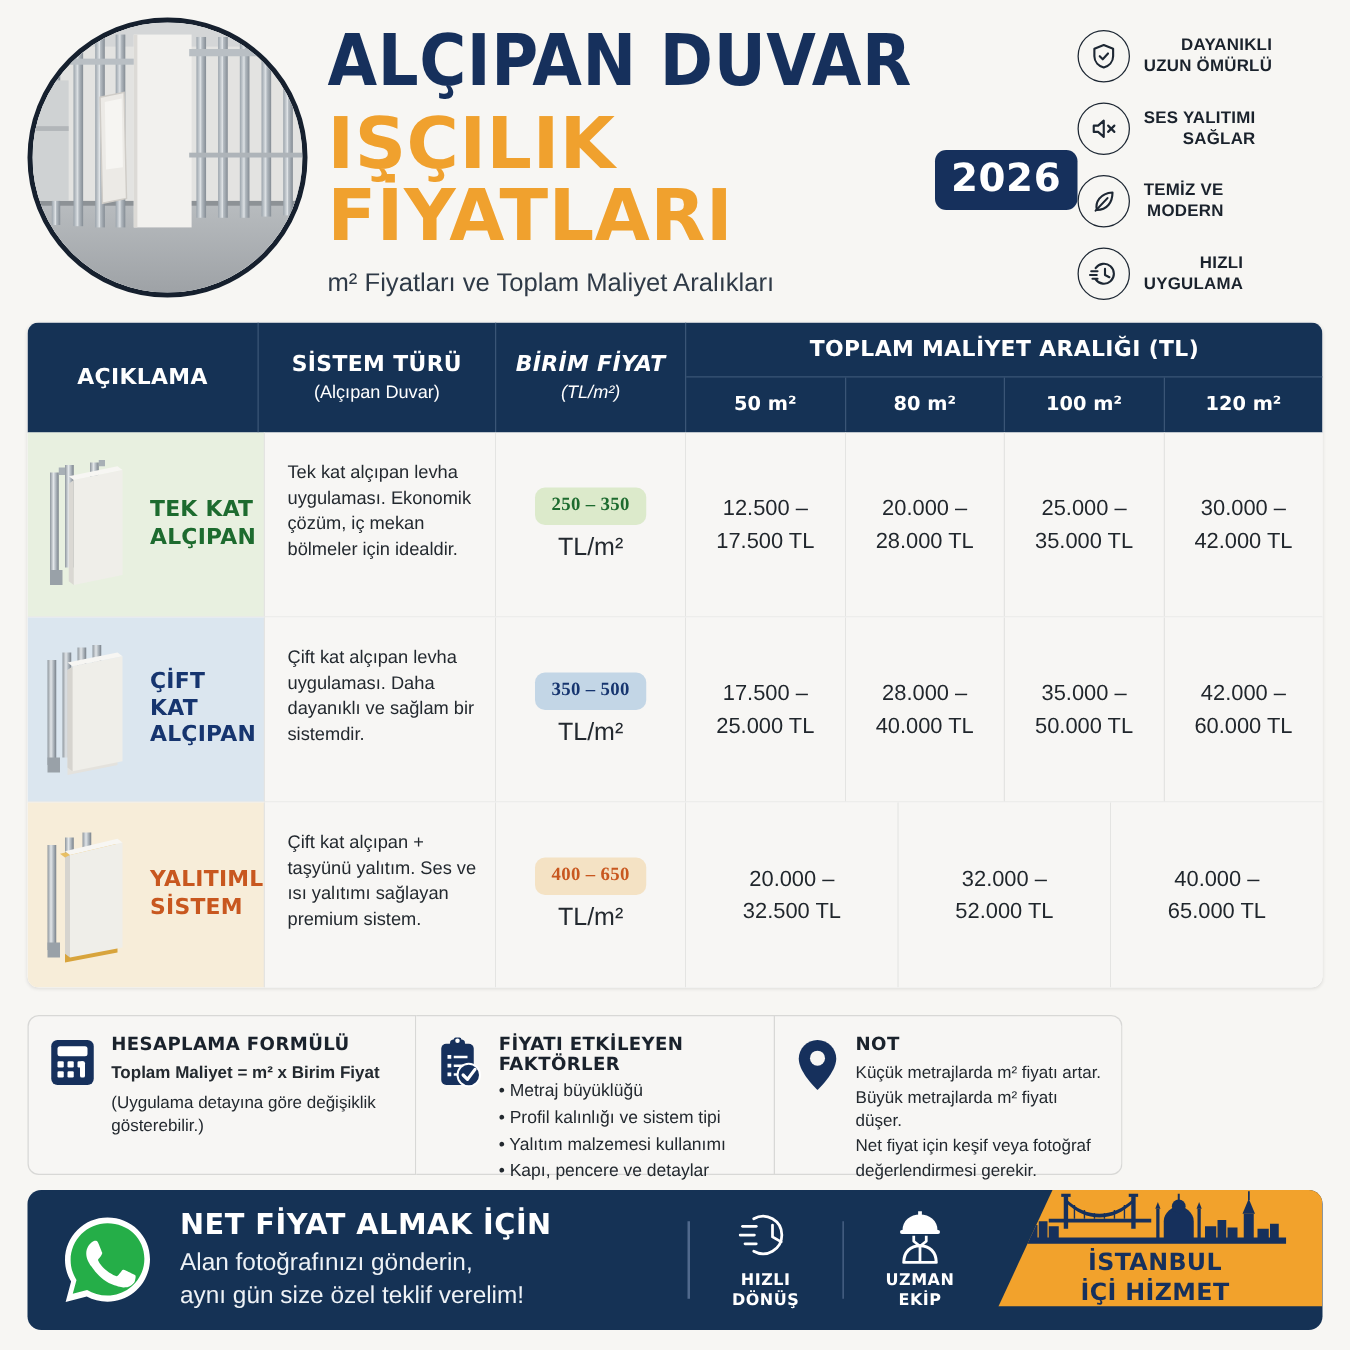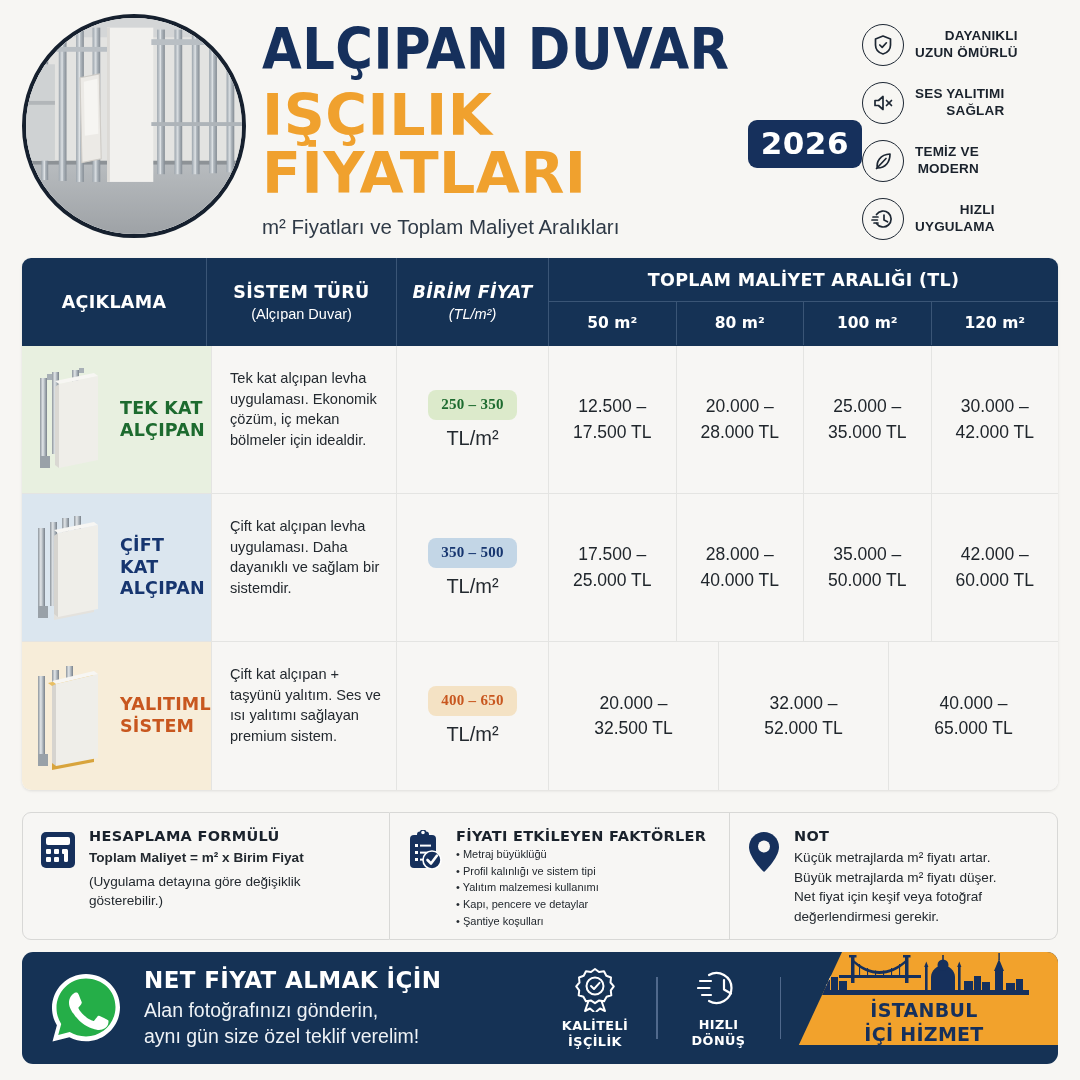--- a/index.html
+++ b/index.html
@@ -107,34 +107,34 @@
   }
   .pill-unit { margin-top: 7px; font-size: 20px; color: #23292f; }
   .c-num {
     flex: 1; display: flex; align-items: center; justify-content: center;
     text-align: center; font-size: 17.5px; color: #20262c; line-height: 1.45;
     border-right: 1px solid #e4e4e2; background: #f7f6f4; white-space: pre-line;
   }
   .c-num:last-child { border-right: none; }
 
   
-  .infos { position: absolute; left: 22px; top: 812px; width: 1036px; height: 128px; display: flex; }
+  .infos { position: absolute; left: 22px; top: 812px; width: 876px; height: 128px; display: flex; }
   .ibox {
     border: 1px solid #d8d8d6; background: #f7f6f4; display: flex; gap: 12px;
     padding: 15px 14px 10px 16px;
   }
   .ibox-1 { width: 368px; border-radius: 9px 0 0 9px; }
   .ibox-2 { width: 340px; border-left: none; }
   .ibox-3 { width: 328px; border-left: none; border-radius: 0 9px 9px 0; }
   .ibox-ic { flex: 0 0 auto; padding-top: 2px; }
   .ibox-ic svg { display: block; }
   .ibox-ti { font-size: 14.5px; font-weight: bold; color: #1a222c; letter-spacing: 0.3px; font-family:"DejaVu Sans", sans-serif;}
   .ibox-tx { font-size: 13.6px; color: #23292f; line-height: 1.45; margin-top: 4px; white-space: pre-line; }
   .ibox-tx.bold1 { font-weight: bold; }
-  .bul { font-size: 11px; color: #23292f; line-height: 1.52; margin-top: 2px; }
+  .bul { font-size: 14px; color: #23292f; line-height: 1.52; margin-top: 2px; }
   .bul div::before { content: "• "; }
 
   
   .cta {
     position: absolute; left: 22px; top: 952px; width: 1036px; height: 112px;
     background: #153255; border-radius: 11px; overflow: hidden; display: flex; align-items: center;
   }
   .wa { margin-left: 26px; flex: 0 0 76px; }
   .wa svg { display: block; }
   .cta-txt { margin-left: 20px; }
@@ -499,31 +499,20 @@
         <path d="M28.5 22.5 C27.5 22.5 26 22.9 24.7 24.3 C23.4 25.7 21 28.1 21 32.9 C21 37.7 24.5 42.3 25 43 C25.5 43.6 31.6 53.6 41.5 57.4 C49.7 60.6 51.4 59.9 53.2 59.8 C55 59.6 59 57.4 59.8 55.1 C60.6 52.8 60.6 50.8 60.4 50.4 C60.1 50 59.4 49.7 58.4 49.2 C57.4 48.7 52.5 46.3 51.6 46 C50.7 45.7 50 45.5 49.4 46.5 C48.8 47.5 46.9 49.7 46.3 50.4 C45.8 51 45.2 51.1 44.2 50.6 C43.2 50.1 40 49 36.2 45.6 C33.2 43 31.2 39.7 30.7 38.7 C30.1 37.7 30.6 37.2 31.1 36.7 C31.6 36.2 32.1 35.5 32.6 34.9 C33.1 34.3 33.3 33.9 33.6 33.2 C33.9 32.6 33.8 32 33.5 31.5 C33.3 31 31.3 26.1 30.5 24.2 C29.7 22.4 29 22.6 28.5 22.5 Z" fill="#ffffff"></path>
       </svg>
     </div>
     <div class="cta-txt">
       <div class="cta-t1">NET FİYAT ALMAK İÇİN</div>
       <div class="cta-t2">Alan fotoğrafınızı gönderin,
 aynı gün size özel teklif verelim!</div>
     </div>
 
     <div class="badges">
-      <div class="bitem">
-        <svg width="44" height="46" viewBox="0 0 44 46" fill="none" stroke="#ffffff" stroke-width="2" stroke-linecap="round" stroke-linejoin="round">
-          <path d="M22 3 L26 6 L31 5.3 L33.3 9.8 L38 11.5 L37.5 16.5 L40.8 20.3 L37.8 24.3 L38.3 29.3 L33.6 30.8 L31.1 35.2 L26.2 34.4 L22 37.2 L17.8 34.4 L12.9 35.2 L10.4 30.8 L5.7 29.3 L6.2 24.3 L3.2 20.3 L6.5 16.5 L6 11.5 L10.7 9.8 L13 5.3 L18 6 Z"></path>
-          <circle cx="22" cy="20" r="8.5"></circle>
-          <polyline points="18,20 21,23 26.5,16.8"></polyline>
-          <path d="M15.5 35 L12 45 L17 42.5 L20.5 45.5"></path>
-          <path d="M28.5 35 L32 45 L27 42.5 L23.5 45.5"></path>
-        </svg>
-        <div class="bitem-tx">KALİTELİ
-İŞÇİLİK</div>
-      </div>
       <div class="bsep"></div>
       <div class="bitem">
         <svg width="44" height="44" viewBox="0 0 44 44" fill="none" stroke="#ffffff" stroke-width="2.2" stroke-linecap="round" stroke-linejoin="round">
           <path d="M12 8 A15 15 0 1 1 12 34"></path>
           <polyline points="27,13 27,22.5 34,26.5"></polyline>
           <line x1="3" y1="14" x2="14" y2="14"></line>
           <line x1="1" y1="21" x2="12.5" y2="21"></line>
           <line x1="5" y1="28" x2="14" y2="28"></line>
         </svg>
         <div class="bitem-tx">HIZLI

